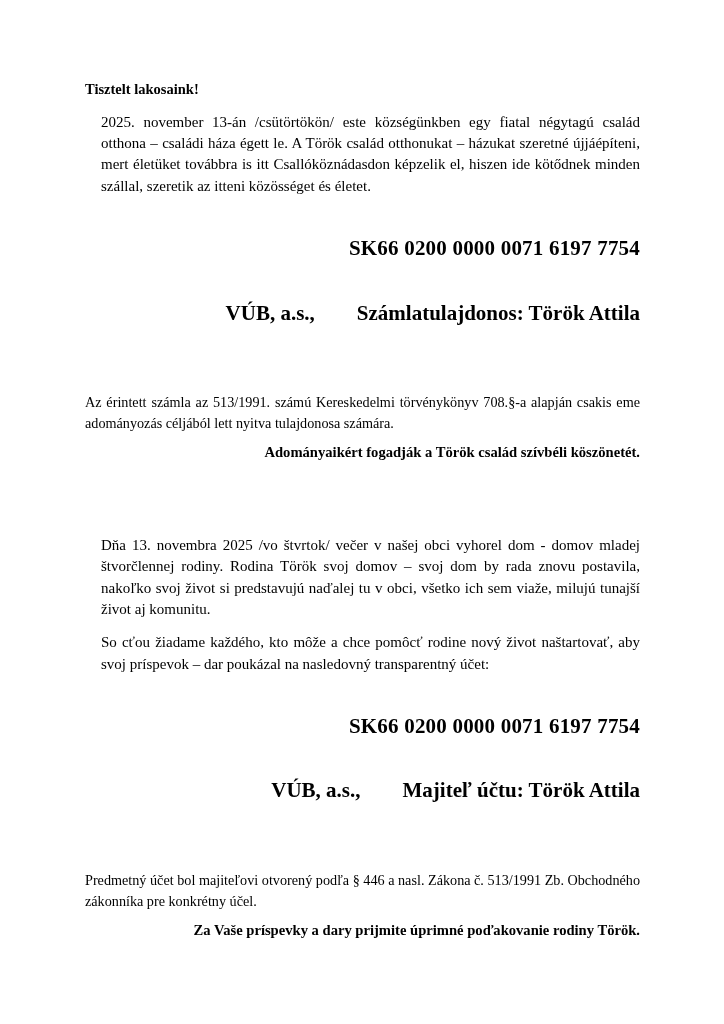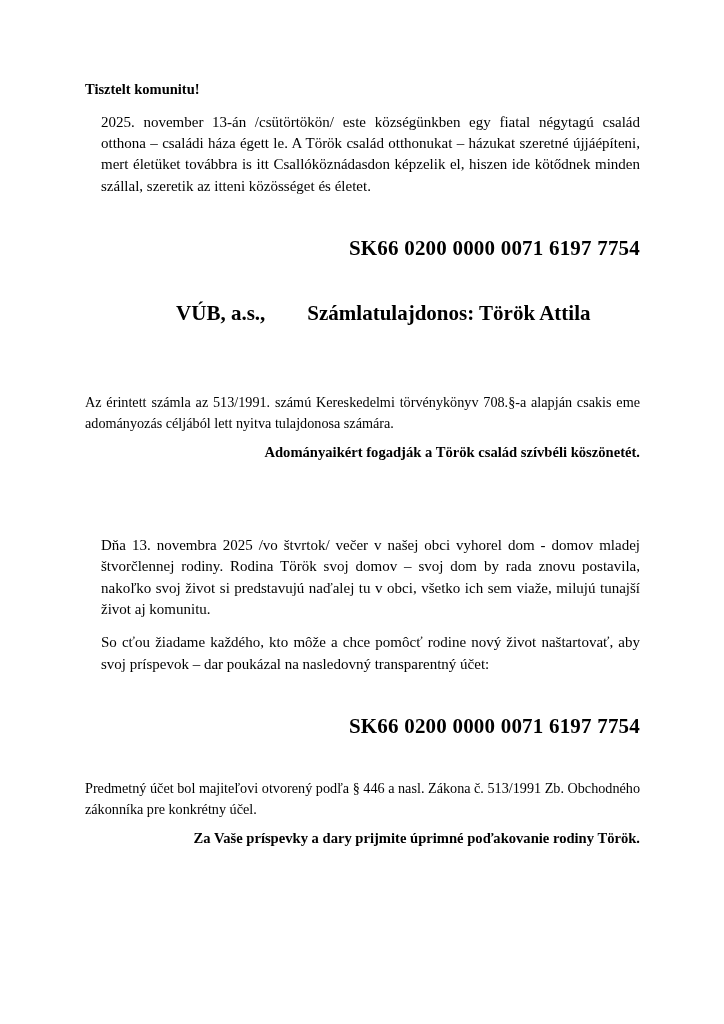--- a/index.html
+++ b/index.html
@@ -64,21 +64,21 @@
     font-size: 21px;
     font-weight: bold;
     letter-spacing: 0.2px;
     text-align: right;
     line-height: 1.30;
     margin: 0;
   }
   .bank-line {
     font-size: 21px;
     font-weight: bold;
-    text-align: center;
+    text-align: right;
     line-height: 1.30;
     margin: 10px 0 0 0;
     white-space: pre;
   }
   .bank-gap {
     display: inline-block;
     width: 42px;
   }
   .centered-bold {
     font-size: 14.6px;
@@ -91,21 +91,21 @@
   .spacer-lg { height: 38px; }
   .spacer-xxl { height: 72px; }
 </style>
 </head>
 <body>
 
 <div class="page">
 
   <section class="doc-section">
 
-    <p class="heading">Tisztelt komunitu!</p>
+    <p class="heading">Tisztelt lakosaink!</p>
 
     <p class="para">2025. november 13-án /csütörtökön/ este községünkben egy fiatal négytagú család otthona – családi háza égett le. A Török család otthonukat – házukat szeretné újjáépíteni, mert életüket továbbra is itt Csallóköznádasdon képzelik el, hiszen ide kötődnek minden szállal, szeretik az itteni közösséget és életet.</p>
 
 
     <div class="spacer-md"></div>
 
     <div class="iban-block">
       <p class="iban-line">SK66 0200 0000 0071 6197 7754</p>
       <p class="bank-line">
         <span>VÚB, a.s.,</span><span class="bank-gap"></span><span>Számlatulajdonos: Török Attila</span>
@@ -126,20 +126,23 @@
 
 
     <p class="para">Dňa 13. novembra 2025 /vo štvrtok/ večer v našej obci vyhorel dom - domov mladej štvorčlennej rodiny. Rodina Török svoj domov – svoj dom by rada znovu postavila, nakoľko  svoj život si predstavujú naďalej tu v obci, všetko ich sem viaže, milujú tunajší život aj komunitu.</p>
 
     <p class="para">So cťou žiadame každého, kto môže a chce pomôcť rodine nový život naštartovať, aby svoj príspevok – dar poukázal na nasledovný transparentný účet:</p>
 
     <div class="spacer-md"></div>
 
     <div class="iban-block">
       <p class="iban-line">SK66 0200 0000 0071 6197 7754</p>
+      <p class="bank-line">
+        <span>VÚB, a.s.,</span><span class="bank-gap"></span><span>Majiteľ účtu: Török Attila</span>
+      </p>
     </div>
 
     <div class="spacer-lg"></div>
 
     <p class="para-small">Predmetný účet bol majiteľovi otvorený podľa § 446 a nasl. Zákona č. 513/1991 Zb. Obchodného zákonníka pre konkrétny účel.</p>
 
     <p class="centered-bold">Za Vaše príspevky a dary prijmite úprimné poďakovanie rodiny Török.</p>
 
   </section>
 

